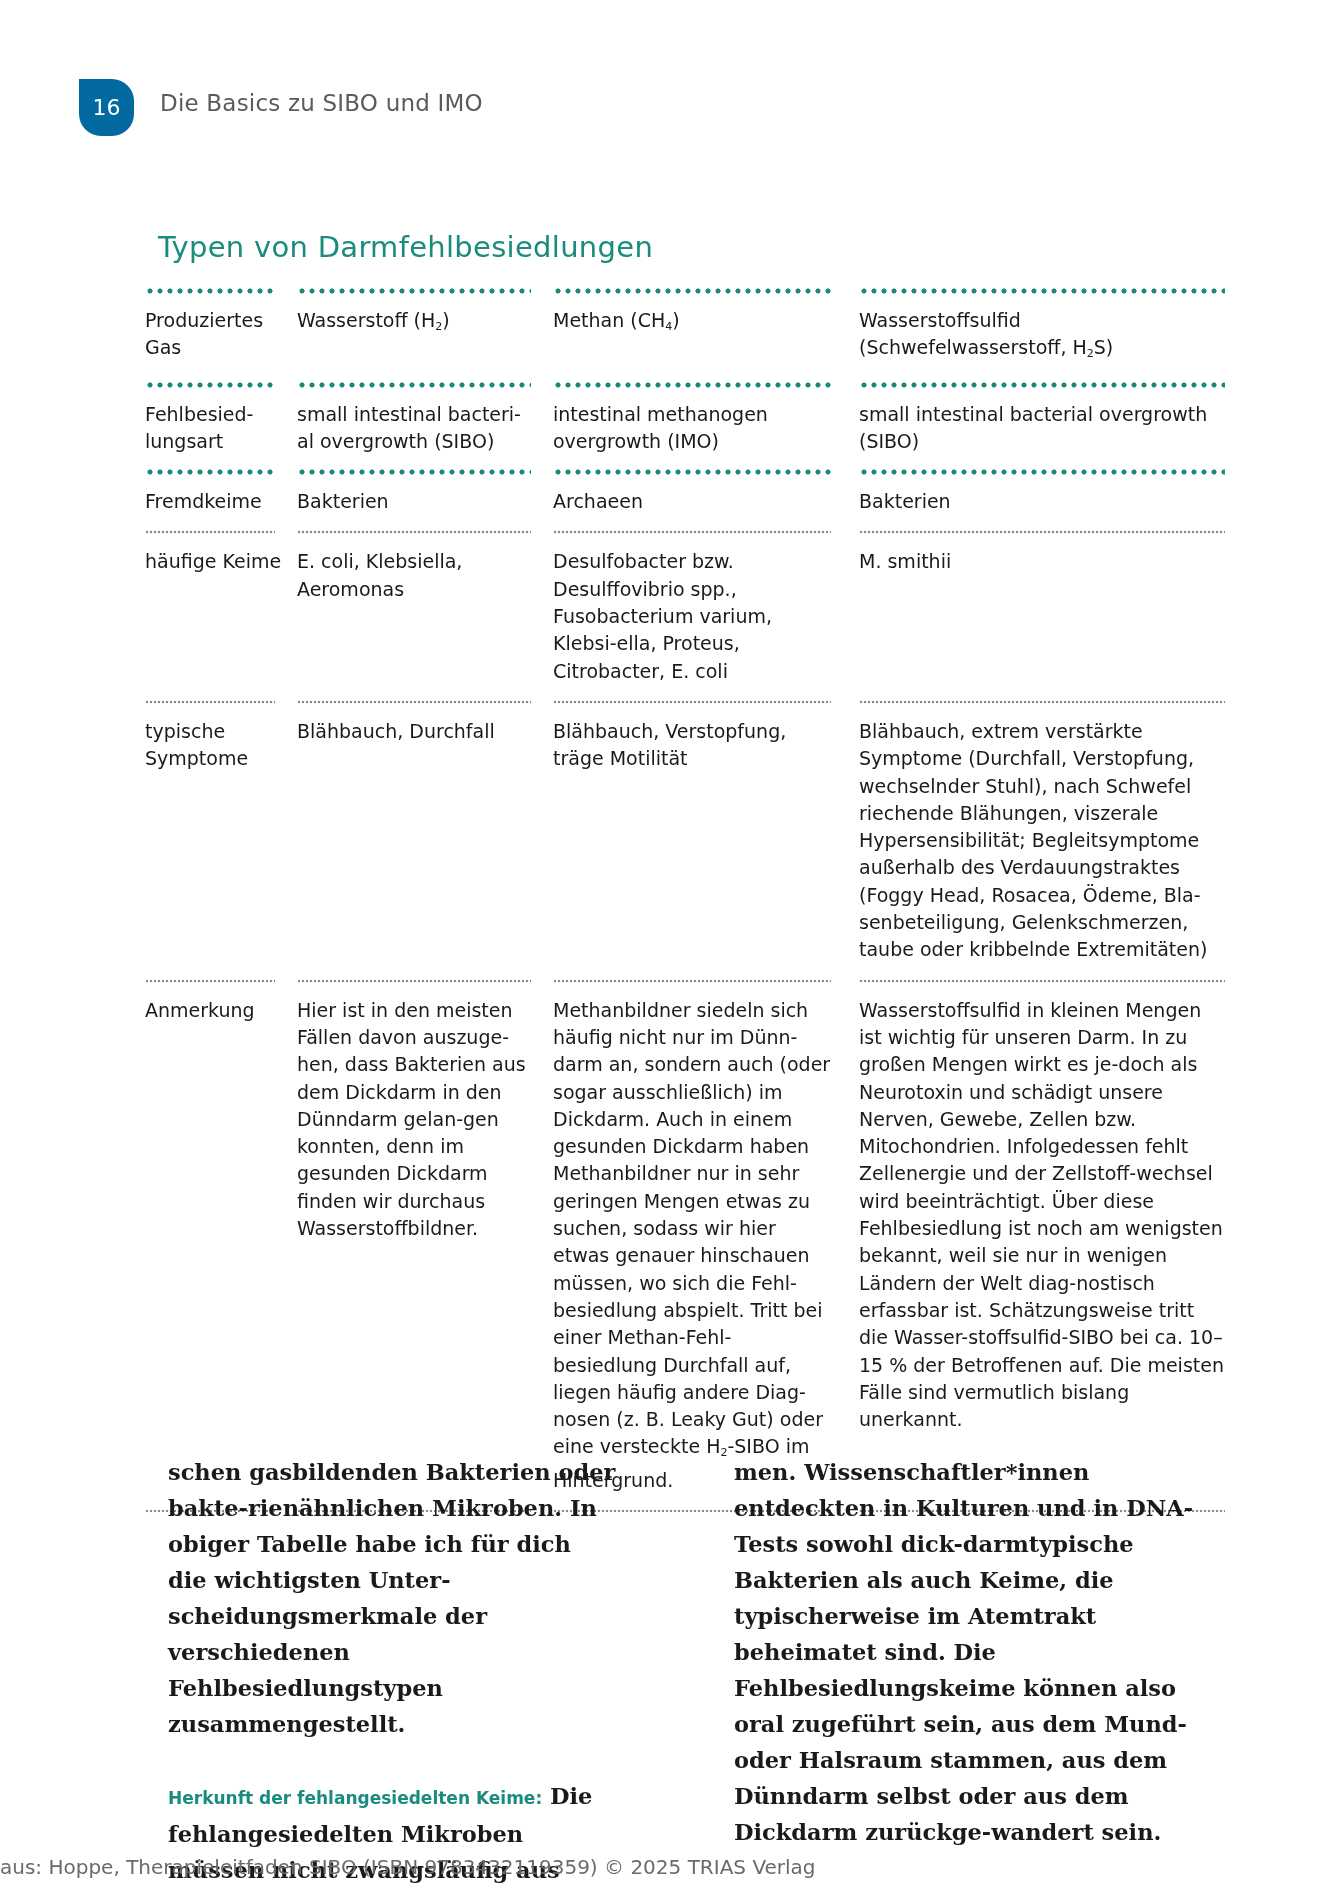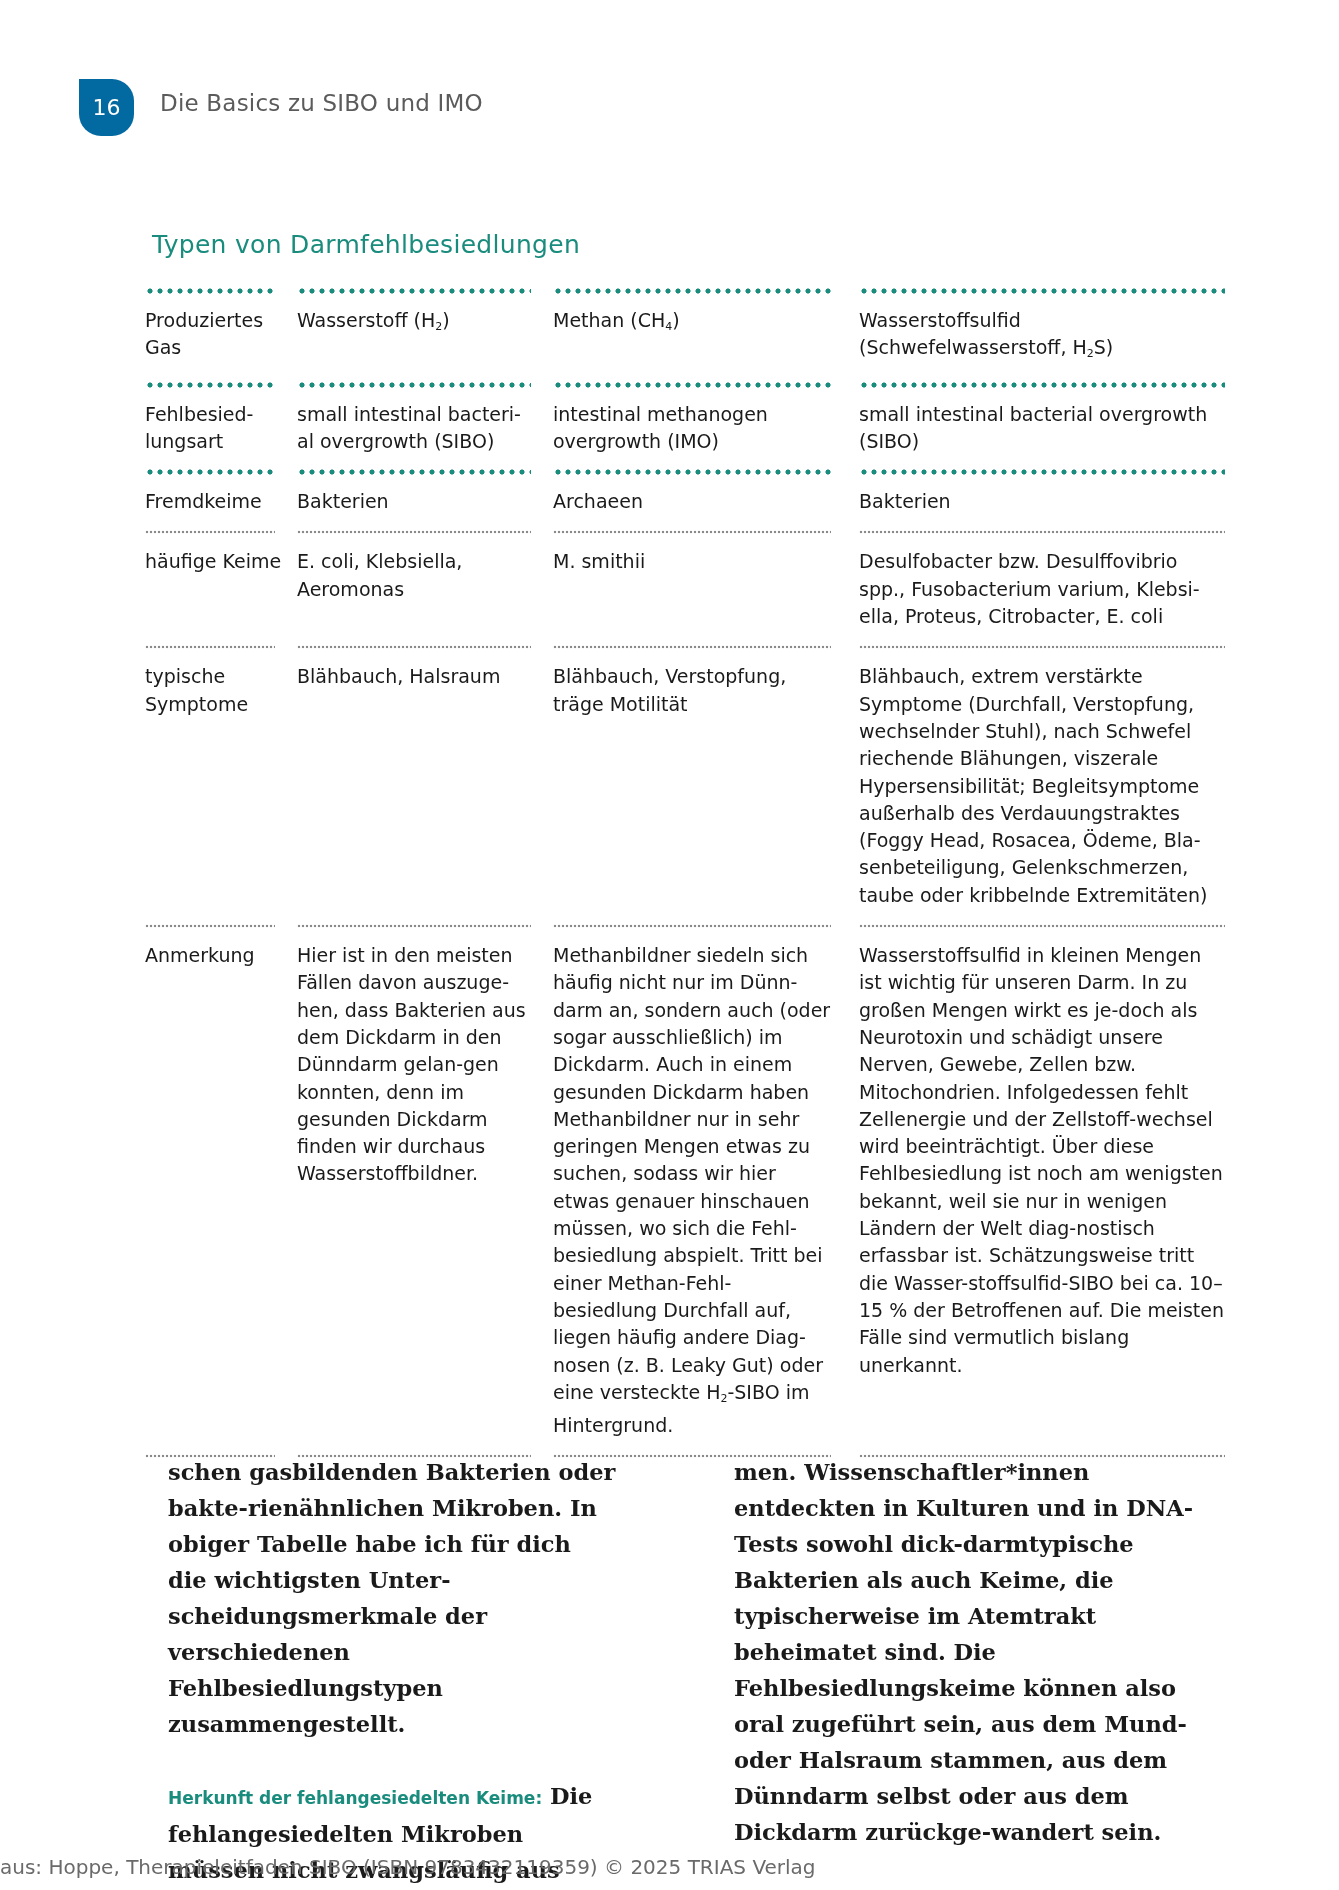--- a/index.html
+++ b/index.html
@@ -12,22 +12,22 @@
     border-top-left-radius: 0; border-bottom-left-radius: 22px; border-bottom-right-radius: 22px; border-top-right-radius: 22px;
     display: flex; align-items: center; justify-content: center;
     font-size: 22px; font-family: "DejaVu Sans", sans-serif;
   }
   .running-head {
     position: absolute; left: 160px; top: 90px;
     font-size: 23px; color: #5b5b5b; font-family: "DejaVu Sans", sans-serif;
     letter-spacing: 0.2px;
   }
   .table-title {
-    position: absolute; left: 152px; top: 230px;
-    font-size: 25px; color: #1a8c7e; font-family: "DejaVu Sans", sans-serif;
+    position: absolute; left: 158px; top: 230px;
+    font-size: 29px; color: #1a8c7e; font-family: "DejaVu Sans", sans-serif;
     letter-spacing: 0.3px;
   }
 
   .tbl { position: absolute; left: 145px; top: 288px; width: 1080px; }
   .cell {
     box-sizing: border-box; padding: 13px 0 14px 0;
     font-size: 19px; line-height: 27.3px; color: #1a1a1a;
     font-family: "DejaVu Sans", sans-serif;
   }
   .sep { display: flex; height: 6px; align-items: center; }
@@ -116,32 +116,32 @@
     </div>
     <div class="sep gray">
       <span class="s0"></span>
       <span class="s1"></span>
       <span class="s2"></span>
       <span class="s3"></span>
     </div>
     <div class="cellwrap">
       <div class="cell">häufige Keime</div>
       <div class="cell"><span>E. coli, Klebsiella, Aeromonas</span></div>
+      <div class="cell"><span>Desulfobacter bzw. Desulffovibrio spp., Fusobacterium varium, Klebsi-ella, Proteus, Citrobacter, E. coli</span></div>
       <div class="cell"><span>M. smithii</span></div>
-      <div class="cell"><span>Desulfobacter bzw. Desulffovibrio spp., Fusobacterium varium, Klebsi-ella, Proteus, Citrobacter, E. coli</span></div>
     </div>
     <div class="sep gray">
       <span class="s0"></span>
       <span class="s1"></span>
       <span class="s2"></span>
       <span class="s3"></span>
     </div>
     <div class="cellwrap">
       <div class="cell">typische Symptome</div>
-      <div class="cell"><span>Blähbauch, Halsraum</span></div>
+      <div class="cell"><span>Blähbauch, Durchfall</span></div>
       <div class="cell"><span>Blähbauch, Verstopfung, träge Motilität</span></div>
       <div class="cell"><span>Blähbauch, extrem verstärkte Symptome (Durchfall, Verstopfung, wechselnder Stuhl), nach Schwefel riechende Blähungen, viszerale Hypersensibilität; Begleitsymptome außerhalb des Verdauungstraktes (Foggy Head, Rosacea, Ödeme, Bla-senbeteiligung, Gelenkschmerzen, taube oder kribbelnde Extremitäten)</span></div>
     </div>
     <div class="sep gray">
       <span class="s0"></span>
       <span class="s1"></span>
       <span class="s2"></span>
       <span class="s3"></span>
     </div>
     <div class="cellwrap">

